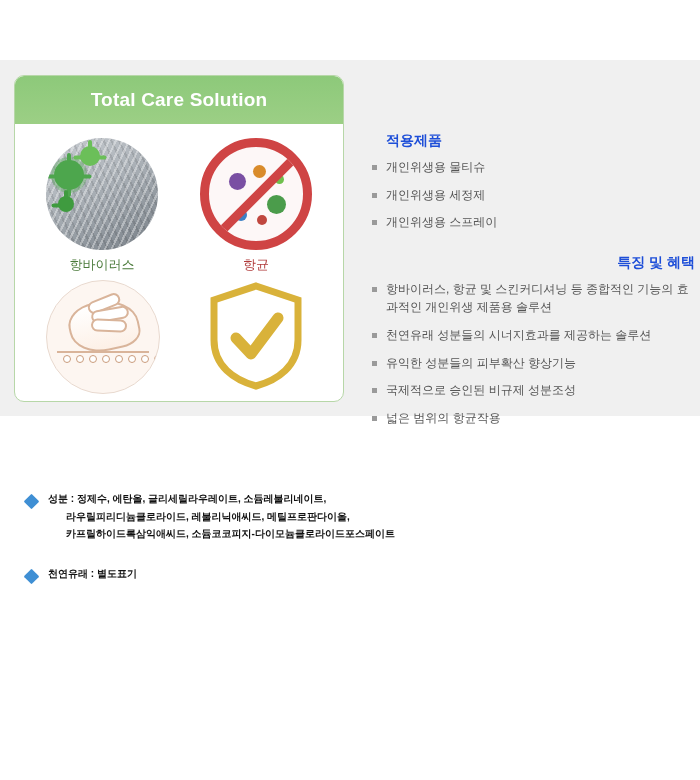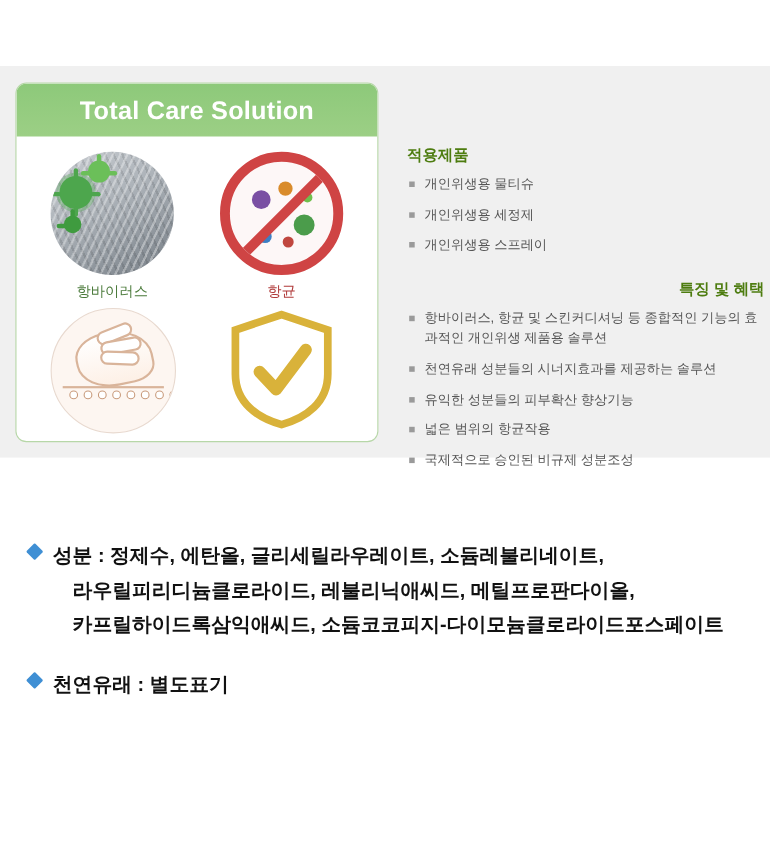--- a/index.html
+++ b/index.html
@@ -43,21 +43,21 @@
     height: 48px;
     background: linear-gradient(to bottom, #8dc97a, #9ccf85);
     border-top-left-radius: 8px;
     border-top-right-radius: 8px;
     display: flex;
     align-items: center;
     justify-content: center;
   }
   .card-header-title {
     color: #ffffff;
-    font-size: 23px;
+    font-size: 19px;
     font-weight: bold;
     letter-spacing: 0.2px;
   }
 
   .icon-grid {
     display: flex;
     flex-wrap: wrap;
     padding: 8px 10px 0 10px;
   }
   .icon-cell {
@@ -173,24 +173,24 @@
   .shield svg { display: block; }
 
   
   .right-col {
     position: absolute;
     left: 370px;
     top: 72px;
     width: 325px;
   }
   .sec-title {
-    color: #4d7c0f;
+    color: #1d4ed8;
     font-size: 14px;
     font-weight: bold;
-    margin: 0 0 8px 0;
+    margin: 0 0 8px 16px;
   }
   .sec-title.second { margin-top: 22px; text-align: right; }
   .bullet-list { list-style: none; margin: 0; padding: 0; }
   .bullet-list li {
     position: relative;
     padding-left: 16px;
     font-size: 12px;
     color: #555;
     line-height: 1.55;
     margin-bottom: 9px;
@@ -219,21 +219,21 @@
     position: absolute;
     left: 26px;
     top: 6px;
     width: 11px;
     height: 11px;
     background: #3f8fd4;
     transform: rotate(45deg);
     border-radius: 1px;
   }
   .b-text {
-    font-size: 18px;
+    font-size: 10px;
     color: #111;
     line-height: 1.75;
     font-weight: bold;
   }
   .b-text .cont {
     display: block;
     padding-left: 18px;
   }
   .note {
     position: relative;
@@ -345,22 +345,22 @@
       <li>개인위생용 물티슈</li>
       <li>개인위생용 세정제</li>
       <li>개인위생용 스프레이</li>
     </ul>
 
     <div class="sec-title second">특징 및 혜택</div>
     <ul class="bullet-list">
       <li>항바이러스, 항균 및 스킨커디셔닝 등 종합적인 기능의 효과적인 개인위생 제품용 솔루션</li>
       <li>천연유래 성분들의 시너지효과를 제공하는 솔루션</li>
       <li>유익한 성분들의 피부확산 향상기능</li>
+      <li>국제적으로 승인된 비규제 성분조성</li>
       <li>넓은 범위의 항균작용</li>
-      <li>국제적으로 승인된 비규제 성분조성</li>
     </ul>
   </div>
 </div>
 
 <div class="bottom">
 
   <div class="b-item">
     <span class="b-diamond"></span>
     <div class="b-text">
       <span>성분 : 정제수, 에탄올, 글리세릴라우레이트, 소듐레불리네이트,</span>

